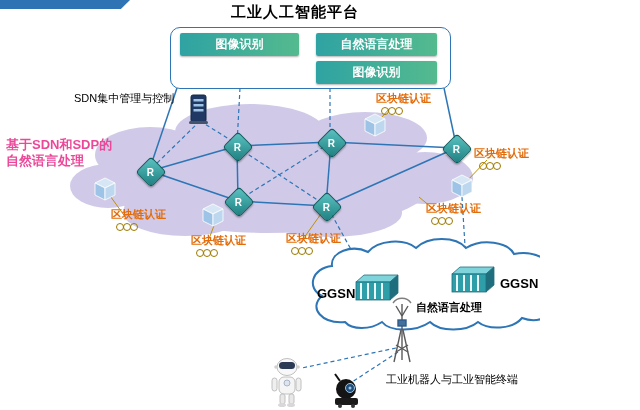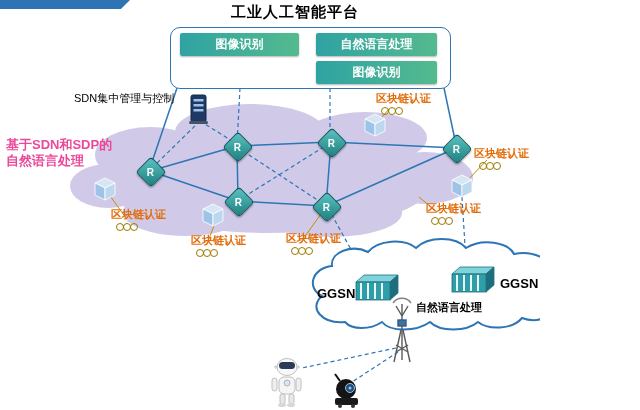--- a/index.html
+++ b/index.html
@@ -286,14 +286,15 @@
         <i></i>
         <i></i>
         <i></i>
       </span>
   </div>
 
   <div class="abs sgsn-label" style="left:317px;top:286px">GGSN</div>
   <div class="abs ggsn-label" style="left:500px;top:276px">GGSN</div>
   <div class="abs iot-label" style="left:416px;top:300px">自然语言处理</div>
 
+  <div class="abs terminals-label" style="left:386px;top:372px">工业机器人与工业智能终端</div>
 
 </div>
 
 </body></html>

